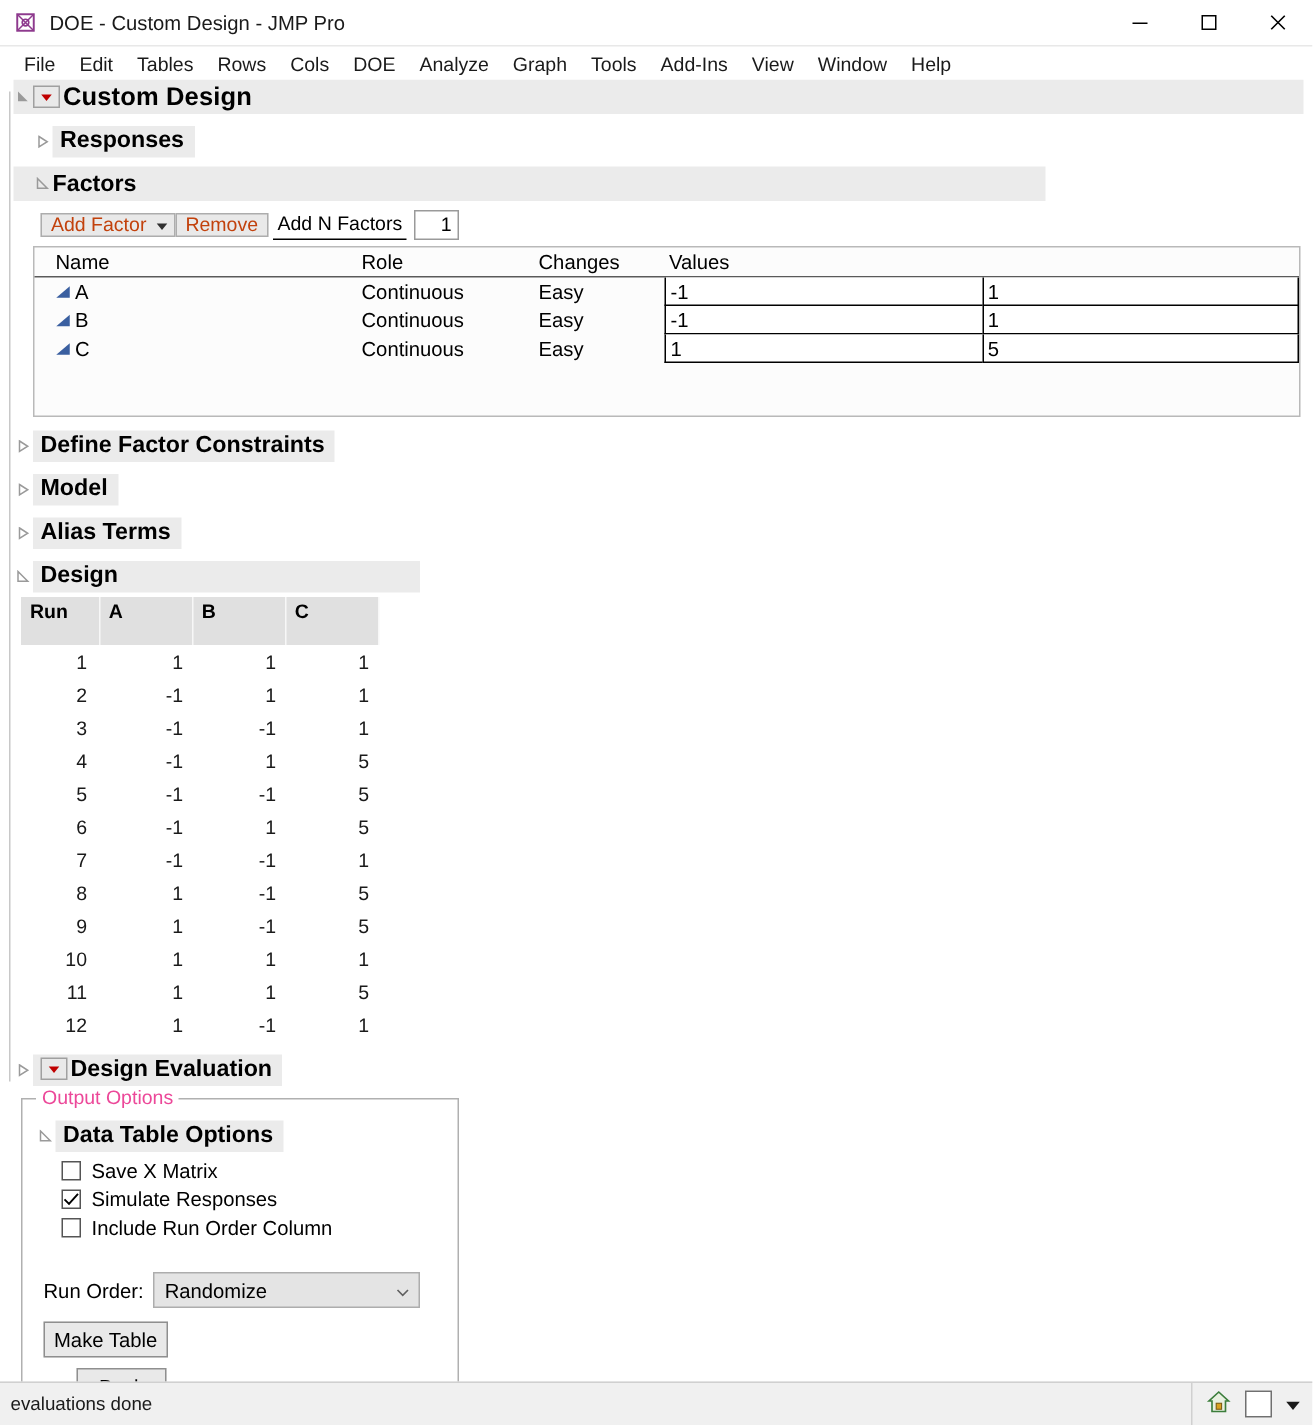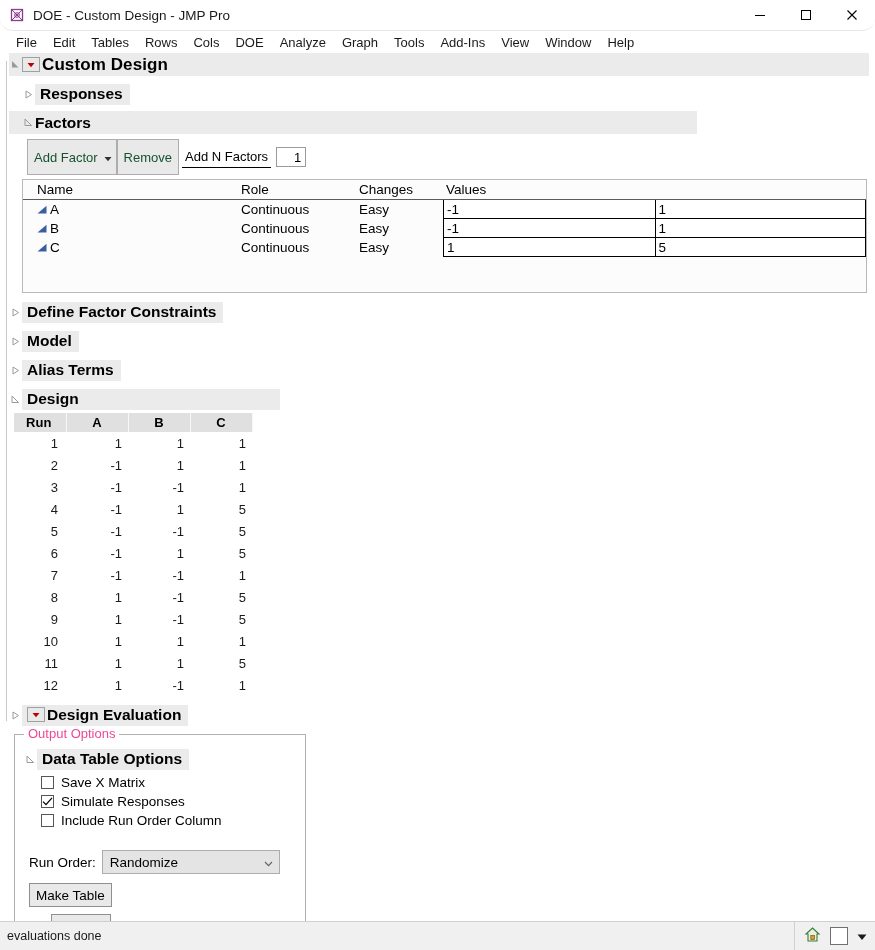--- a/index.html
+++ b/index.html
@@ -18,21 +18,20 @@
   }
 
   
   .titlebar {
     height: 30px;
     background: #ffffff;
     border-bottom: 1px solid #e8e8e8;
     display: flex;
     align-items: center;
     position: relative;
-    border-radius: 13px;
   }
   .app-icon {
     width: 16px; height: 16px;
     margin-left: 9px; margin-right: 8px;
     flex: 0 0 auto;
     position: relative;
   }
   .app-icon svg { display: block; }
   .title-text {
     font-size: 13.5px;
@@ -132,27 +131,27 @@
 
   
   .btnrow {
     display: flex;
     align-items: center;
     margin: 5px 0 4px 27px;
   }
   .btn {
     background: #e9e9e9;
     border: 1px solid #adadad;
-    height: 36px;
+    height: 16px;
     box-sizing: border-box;
     font-size: 13px;
     display: inline-flex;
-    align-items: center;
+    align-items: flex-end;
     padding: 0 6px;
-    color: #14532d;
+    color: #c2410c;
     white-space: nowrap;
   }
   .btn.withcaret { padding-right: 4px; }
   .caret-sm {
     margin-left: 6px;
     display: inline-block;
   }
   .linklabel {
     font-size: 13px;
     border-bottom: 1px solid #000;
@@ -222,22 +221,22 @@
   .bluetri { margin-right: 2px; display: inline-flex; }
   .bluetri svg { display: block; }
 
   
   .design-wrap { margin-left: 14px; margin-top: 2px; }
   .dt { border-collapse: collapse; }
   .dt th {
     background: #e0e0e0;
     font-size: 13px;
     font-weight: bold;
-    text-align: center;
-    padding: 2px 6px 2px 6px;
+    text-align: left;
+    padding: 2px 6px 15px 6px;
     border-right: 1px solid #f7f7f7;
     border-bottom: none;
   }
   .dt th.runcol { padding-right: 8px; }
   .dt td {
     font-size: 13px;
     text-align: right;
     padding: 1px 6px 1px 6px;
     height: 20px;
     color: #1a1a1a;

